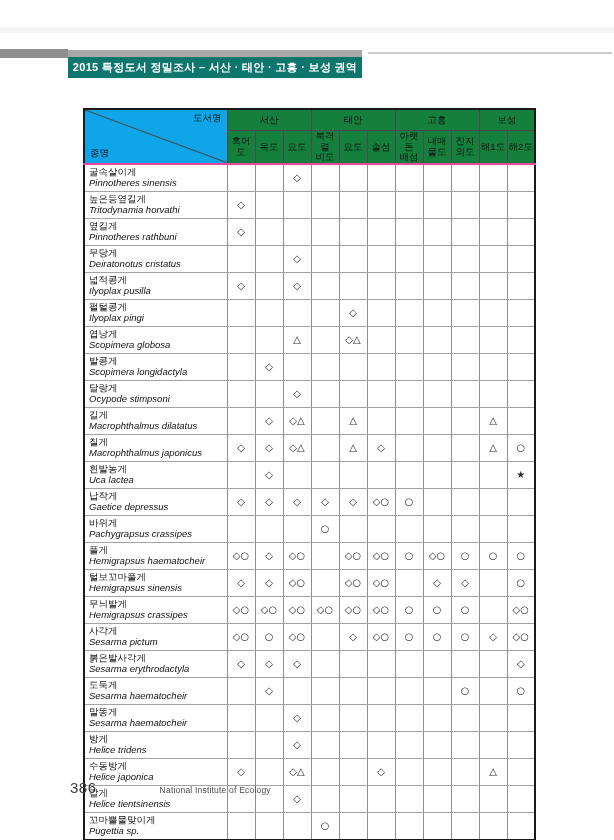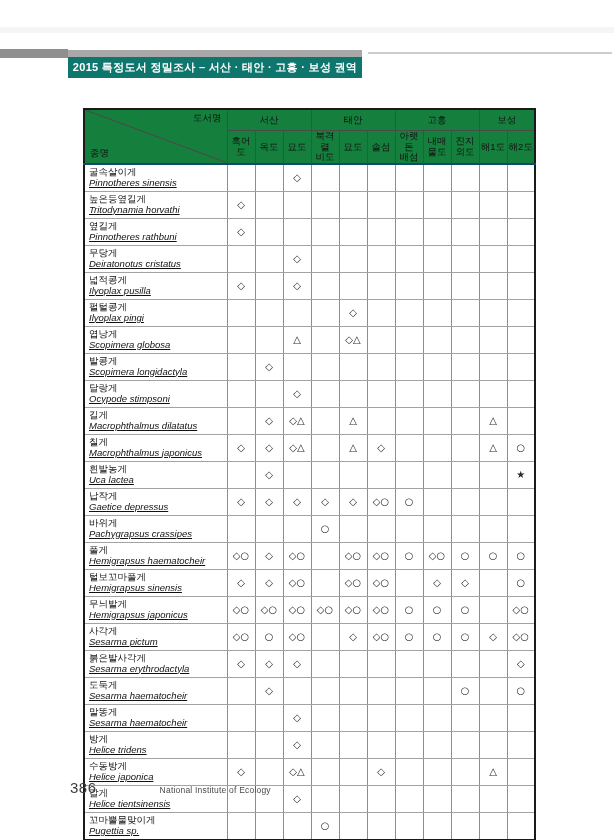--- a/index.html
+++ b/index.html
@@ -26,38 +26,38 @@
   }
   table.presence col.c-species{width:143px;}
   table.presence col.c-isl{width:28px;}
   thead th{
     background:#15803d;font-weight:normal;font-size:9.5px;line-height:10.5px;
     border:1px solid #4a4a4a;padding:0;text-align:center;color:#111;
     white-space:pre-line;
   }
   tr.group-row th{height:20px;}
   tr.island-row th{height:26px;}
-  th.corner{position:relative;background:#15803d;padding:0;}
+  th.corner{position:relative;background:#0ea5e9;padding:0;}
   th.corner svg{position:absolute;left:0;top:0;width:100%;height:100%;}
   .corner-top{position:absolute;right:5px;top:3px;font-size:9.5px;}
   .corner-bottom{position:absolute;left:5px;bottom:4px;font-size:9.5px;}
-  tbody{border-top:2px solid #0c4a6e;margin-top:28px;}
+  tbody{border-top:2px solid #ec4899;margin-top:28px;}
   tbody td{
     height:24px;padding:0;border-top:1px solid #a3a3a3;border-bottom:1px solid #a3a3a3;
     border-left:1px solid #8d8d8d;border-right:1px solid #8d8d8d;
     text-align:center;vertical-align:middle;
     font-family:"DejaVu Sans",sans-serif;font-size:10px;color:#2b2b2b;letter-spacing:0;
   }
   tbody td.sp{
     text-align:left;padding:1px 2px 1px 4px;
     font-family:"Liberation Sans","DejaVu Sans",sans-serif;
   }
   .gb{border-left:1.5px solid #1a1a1a !important;}
   .ko-name{display:block;font-size:9.5px;line-height:10.5px;color:#111;}
-  .latin-name{display:block;font-size:9.5px;line-height:10.5px;font-style:italic;color:#111;text-decoration:underline;}
+  .latin-name{display:block;font-size:9.5px;line-height:10.5px;font-style:italic;color:#111;}
 
   
   .footer{position:absolute;left:70px;top:779px;display:flex;align-items:baseline;}
   .page-num{font-size:15px;color:#3c3c3c;letter-spacing:.5px;}
   .footer-sep{font-size:8px;color:#999;margin:0 7px;}
   .institute{font-size:8.5px;color:#4a4a4a;letter-spacing:.2px;padding-left:47px;}
 </style>
 </head>
 <body>
 
@@ -388,21 +388,21 @@
             <td>◇○</td>
             <td class="gb"></td>
             <td>◇</td>
             <td>◇</td>
             <td class="gb"></td>
             <td>○</td>
           </tr>
           <tr>
             <td class="sp">
               <span class="ko-name">무늬발게</span>
-              <span class="latin-name">Hemigrapsus japonicus</span>
+              <span class="latin-name">Hemigrapsus crassipes</span>
             </td>
             <td class="gb">◇○</td>
             <td>◇○</td>
             <td>◇○</td>
             <td class="gb">◇○</td>
             <td>◇○</td>
             <td>◇○</td>
             <td class="gb">○</td>
             <td>○</td>
             <td>○</td>

